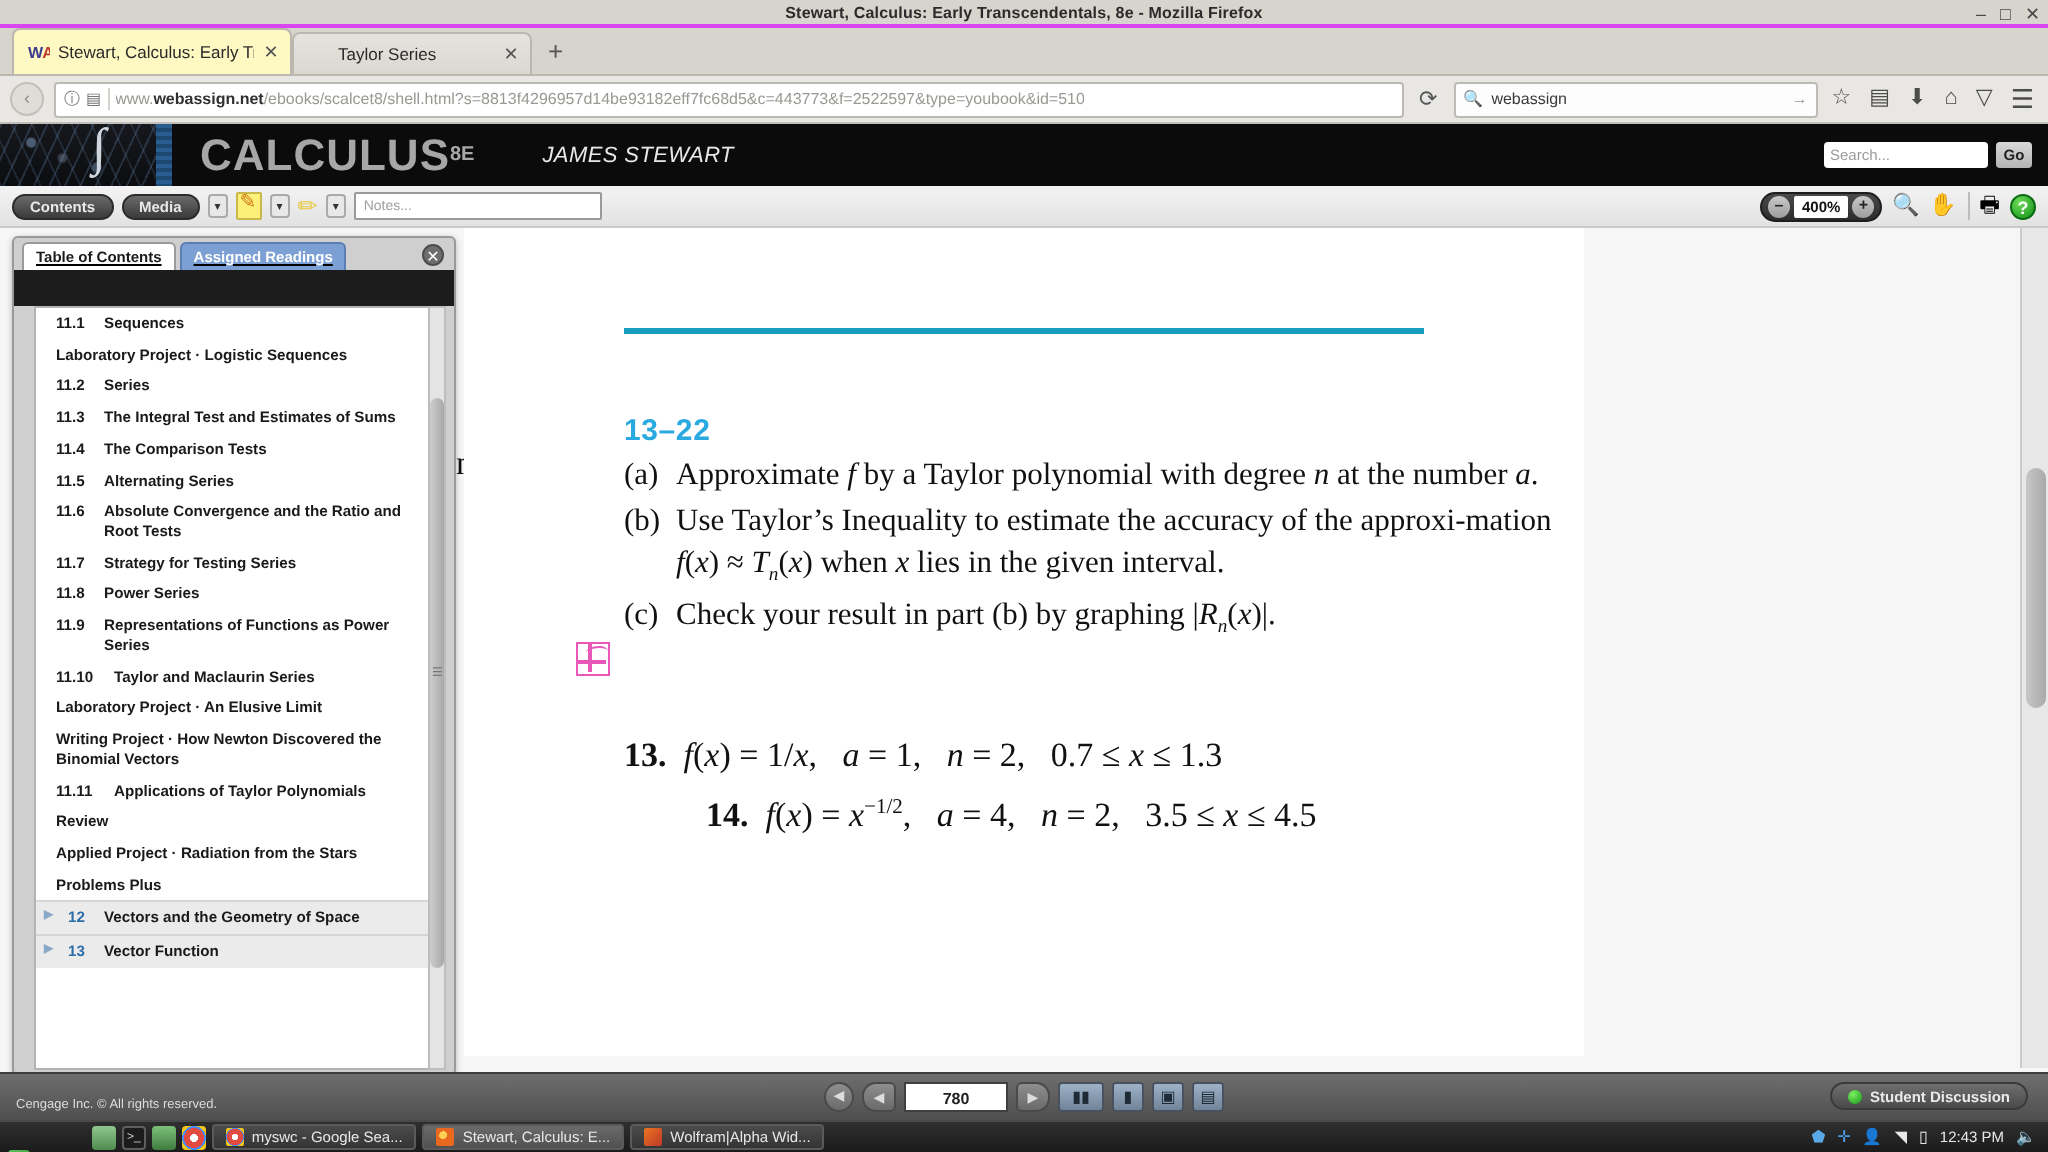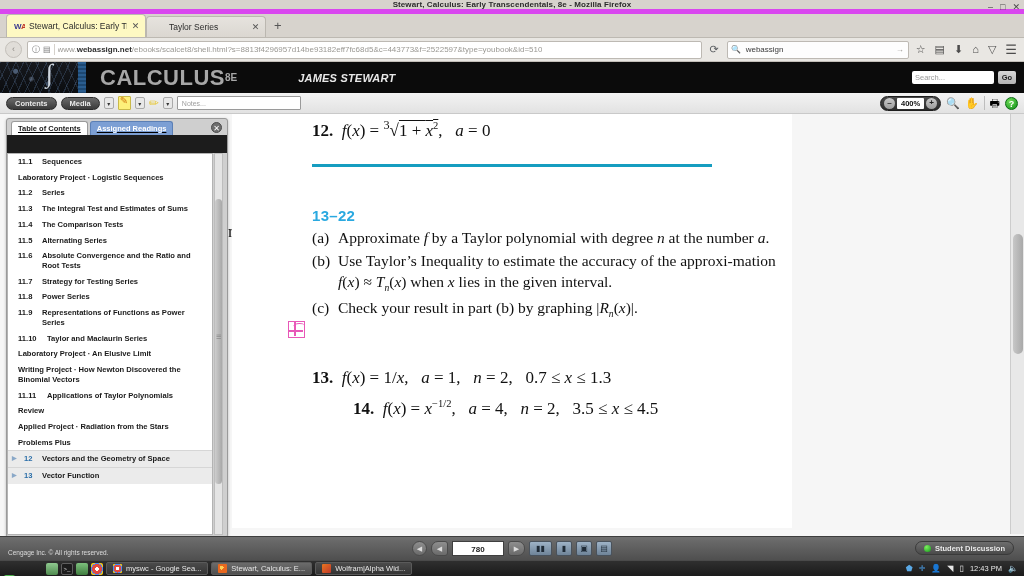--- a/index.html
+++ b/index.html
@@ -14,21 +14,21 @@
   #firefox-window {
     position: absolute; left: 0; top: 0; width: 1024px; height: 560px;
     background: #f0efee;
   }
 
   
   .titlebar {
     height: 14px; background: #d7d3cd;
     display: flex; align-items: center; justify-content: center;
     position: relative;
-    border-bottom: 5px solid #d946ef;
+    border-bottom: 2px solid #d946ef;
   }
   .titlebar-text {
     font-size: 8px; color: #2b2b2b; font-weight: bold;
     letter-spacing: .1px;
   }
   .win-buttons {
     position: absolute; right: 4px; top: 0; height: 14px;
     display: flex; align-items: center; gap: 7px;
     font-size: 9px; color: #4a4a4a; line-height: 1;
   }
@@ -142,22 +142,22 @@
     width: 8px; height: 31px; flex: 0 0 8px;
     background: repeating-linear-gradient(180deg,#2a5d8f 0 2px,#1d4872 2px 4px);
   }
   .hdr-title {
     font-size: 22px; font-weight: bold; color: #a7a7a7;
     letter-spacing: .5px; margin-left: 14px;
     font-family: "Liberation Sans", sans-serif;
   }
   .hdr-ed { font-size: 10px; color: #a7a7a7; font-weight: bold; margin-left: 0;}
   .hdr-author {
-    font-size: 11px; color: #e8e8e8; font-style: italic; font-weight: bold;
-    margin-left: 61px; letter-spacing: .2px;
+    font-size: 11px; color: #e8e8e8; font-style: italic; font-weight: normal;
+    margin-left: 34px; letter-spacing: .2px;
   }
   .hdr-search {
     margin-left: auto; margin-right: 8px;
     display: flex; align-items: center; gap: 4px;
   }
   .hdr-search-input {
     width: 82px; height: 13px; background: #fff; border-radius: 2px;
     font-size: 7.5px; color: #9b9b9b; padding: 0 3px; line-height: 13px;
   }
   .hdr-go {
@@ -323,21 +323,21 @@
   .toc-tab.sel { background: #fff; color: #1a1a1a; border: 1px solid #9a9a9a; border-bottom: none;}
   .toc-tab.unsel { background: #7c9fd4; color: #fff; border: 1px solid #5b7fb5; border-bottom: none;}
   .toc-close {
     position: absolute; right: 5px; top: 3px;
     width: 11px; height: 11px; border-radius: 50%;
     background: #6e6e6e; color: #fff; font-size: 8px; text-align: center;
     line-height: 11px; border: 1px solid #4d4d4d;
   }
   .toc-blackstrip { height: 18px; background: #1c1c1c; }
   .toc-list {
-    position: absolute; left: 0; top: 34px; width: 206px; height: 382px;
+    position: absolute; left: 10px; top: 34px; width: 206px; height: 382px;
     background: #fff; overflow: hidden;
     border: 1px solid #b3b3b3;
   }
   .toc-item {
     font-size: 7.6px; color: #1a1a1a; font-weight: bold;
     padding: 3px 6px 3px 10px; line-height: 1.28;
     display: flex; gap: 4px;
   }
   .toc-num { flex: 0 0 auto; min-width: 20px; }
   .toc-txt { flex: 1 1 auto; }
@@ -547,24 +547,20 @@
         <div class="help-ic">?</div>
       </div>
     </div>
 
     <div class="reader">
 
       <div class="left-peek">n.</div>
 
       <div class="book-page">
 
-        <div class="prob-12">
-          <b>12.</b>
-          &nbsp;<span><i>f</i>(<i>x</i>) = <span style="font-size:.72em;vertical-align:.55em">3</span>√<span style="text-decoration:overline">1&nbsp;+&nbsp;<i>x</i><sup class="sm">2</sup></span>,&nbsp;&nbsp; <i>a</i> = 0</span>
-        </div>
 
         <div class="teal-rule"></div>
 
         <div class="sec-head">13–22</div>
 
         <div class="instr">
           <div class="instr-row">
             <span class="instr-tag">(a)</span>
             <span class="instr-body">Approximate <i>f</i> by a Taylor polynomial with degree <i>n</i> at the number <i>a</i>.</span>
           </div>

